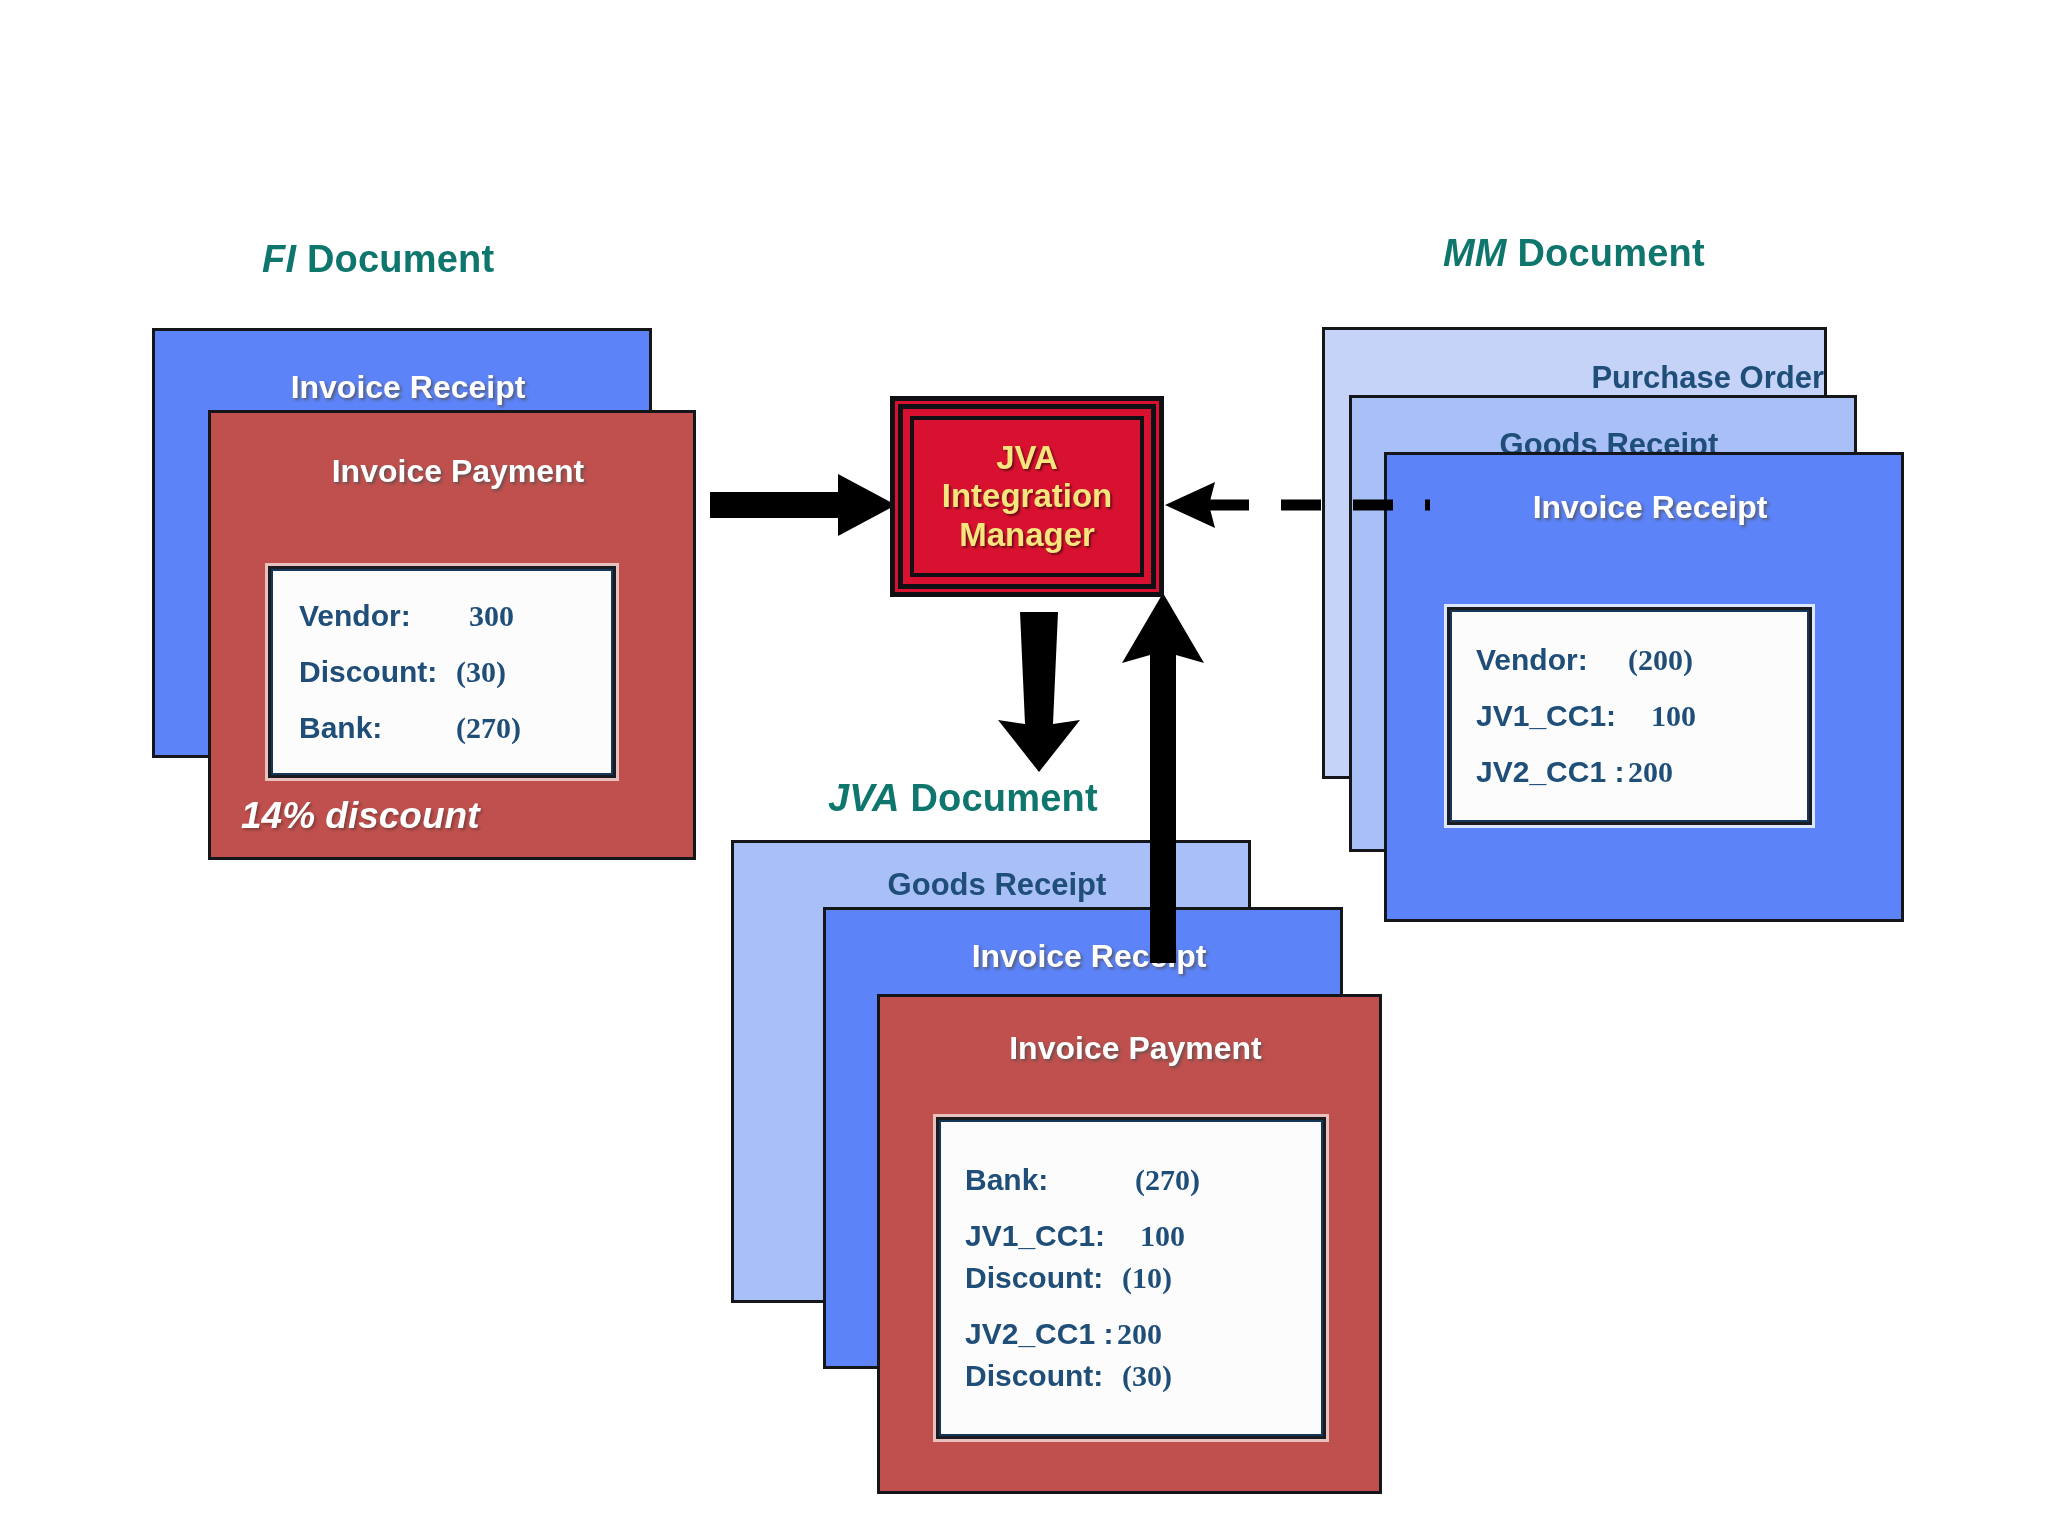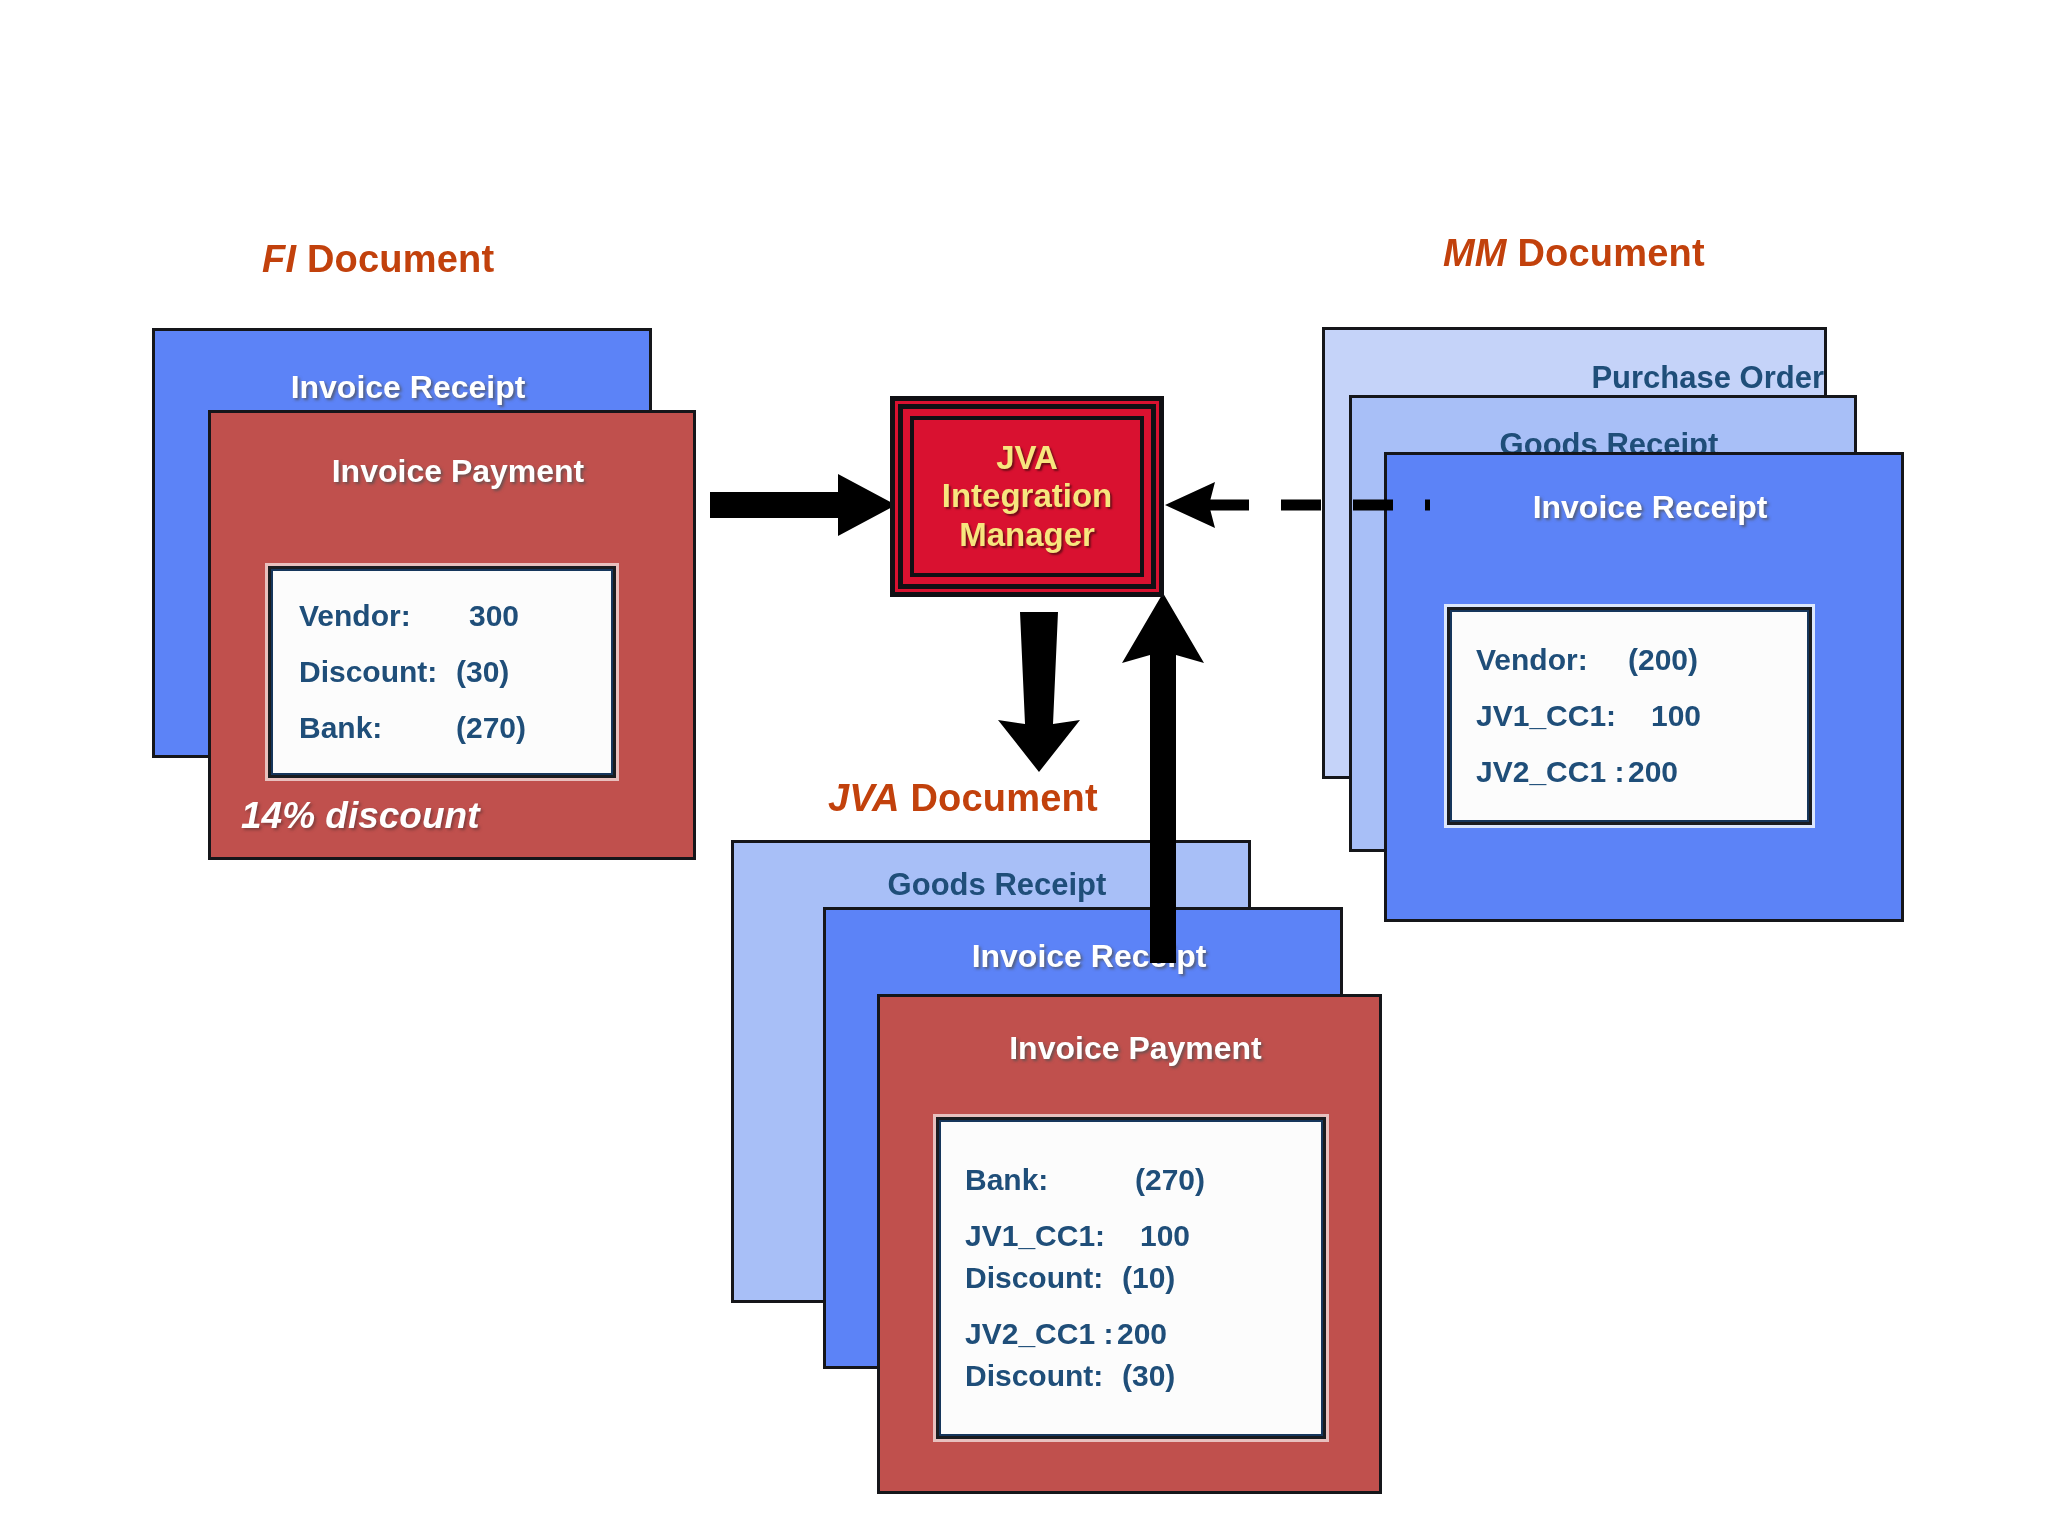--- a/index.html
+++ b/index.html
@@ -15,21 +15,21 @@
     position: relative;
     width: 2048px;
     height: 1536px;
     background: #ffffff;
     overflow: hidden;
   }
 
   
   .group-title {
     position: absolute;
-    color: #c2410c;
+    color: #0f766e;
     font-weight: bold;
     font-size: 38px;
     white-space: nowrap;
     letter-spacing: .2px;
   }
   .group-title .ital {
     font-style: italic;
   }
 
   
@@ -87,21 +87,21 @@
     justify-content: center;
   }
   .prow {
     display: flex;
     align-items: baseline;
     color: #1F4E79;
     font-weight: bold;
     white-space: nowrap;
   }
   .prow .k { display: inline-block; }
-  .prow .v { display: inline-block; text-align: center; }
+  .prow .v { display: inline-block; text-align: center; font-family: Liberation Serif, serif; }
 
   
   .footnote {
     position: absolute;
     color: #ffffff;
     font-weight: bold;
     font-style: italic;
     white-space: nowrap;
     text-shadow: 2px 2px 3px rgba(90,50,50,.6);
   }

